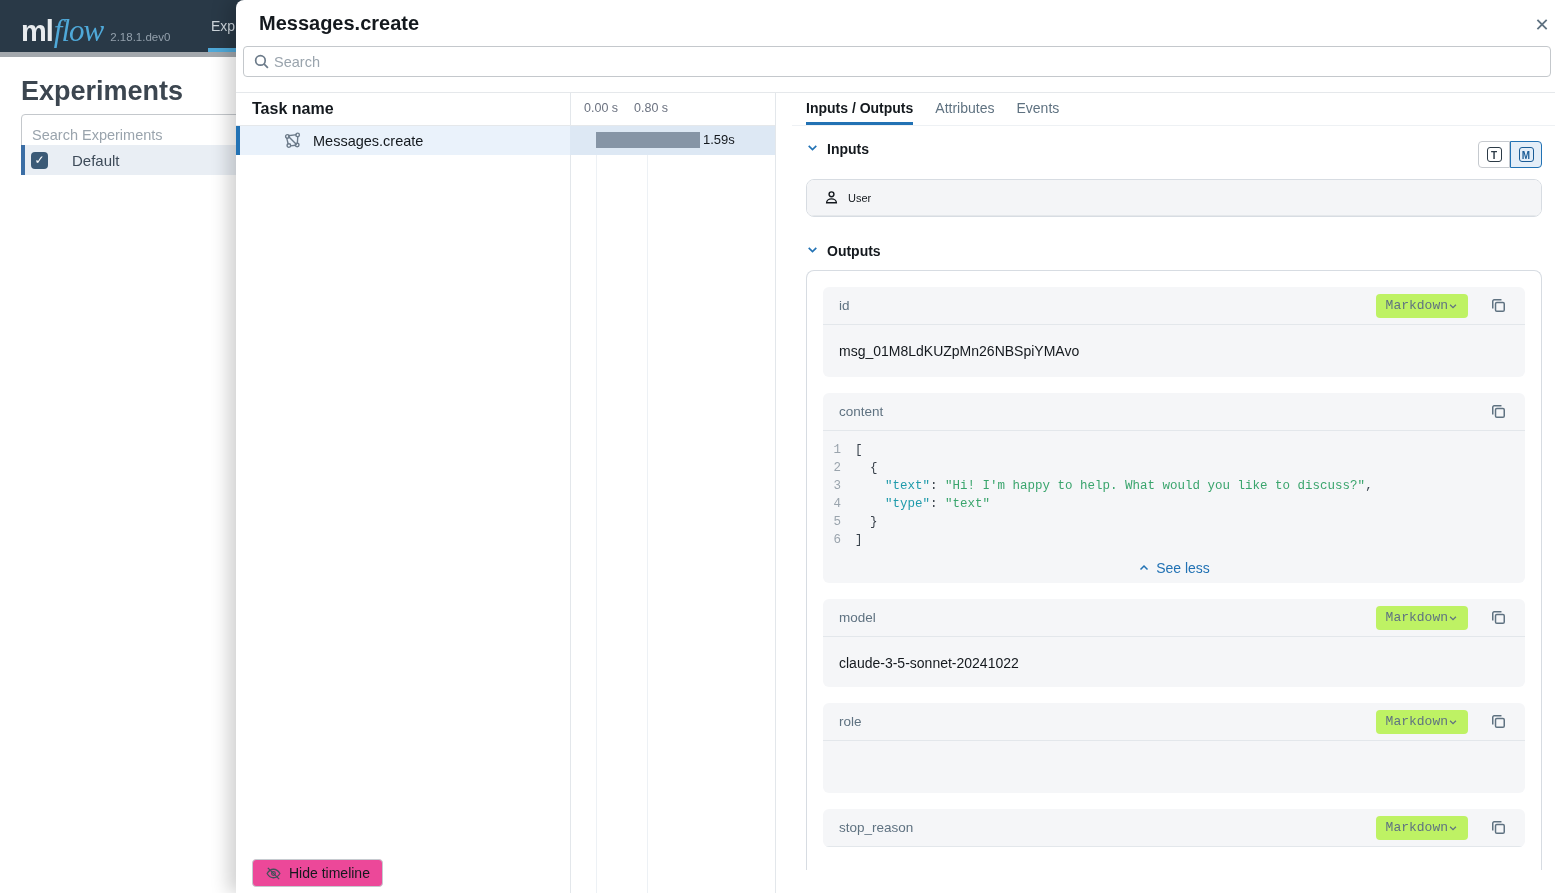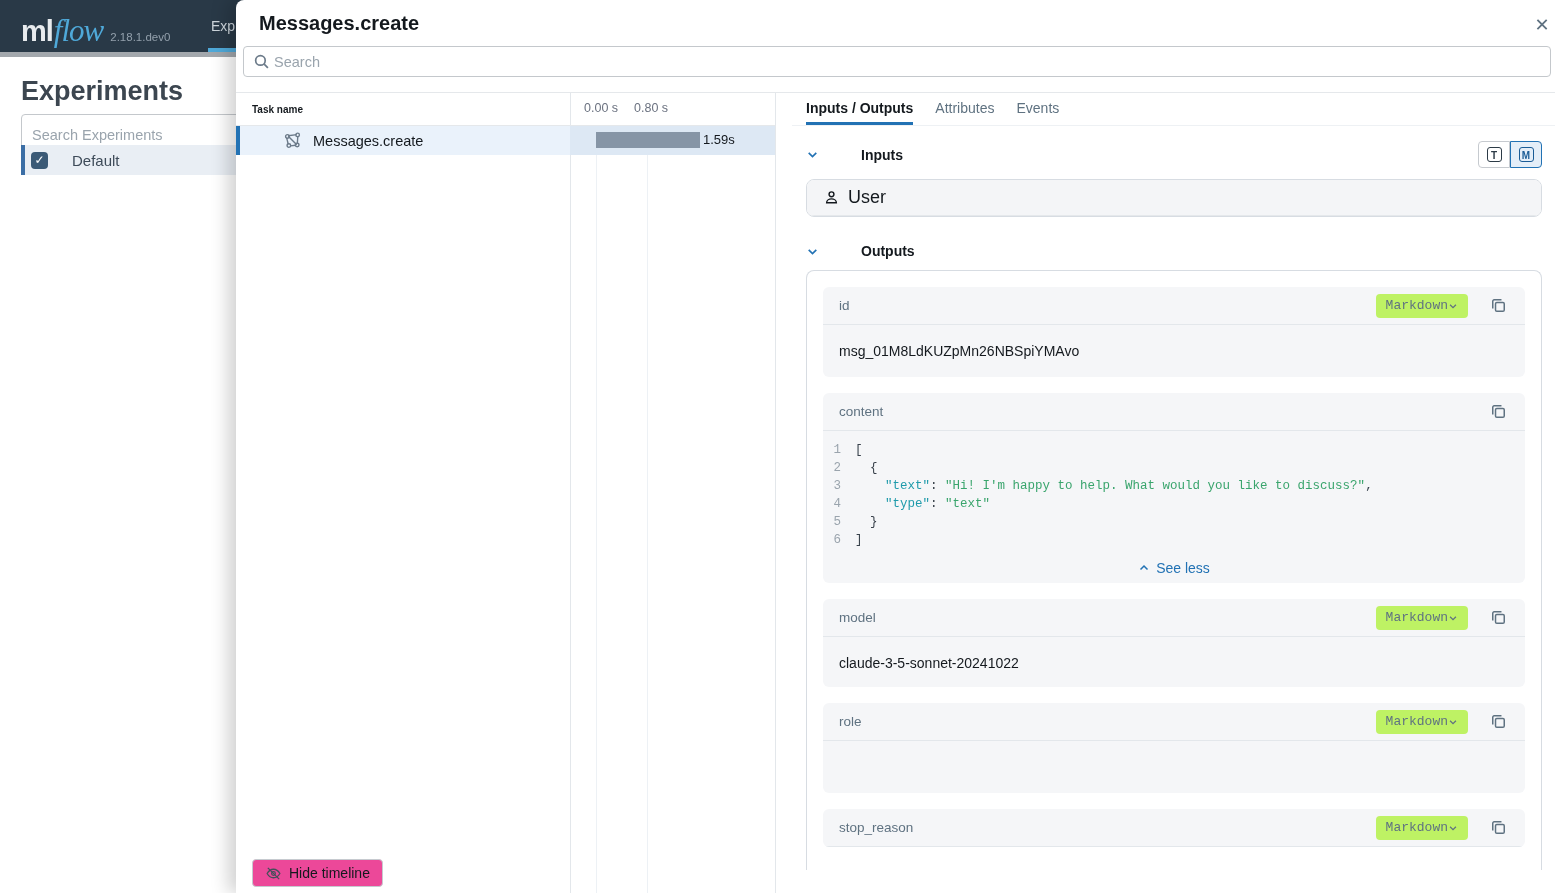--- a/index.html
+++ b/index.html
@@ -46,21 +46,21 @@
   .drawer-searchwrap{flex:0 0 46px;position:relative;padding:0 4px 0 7px;}
   .drawer-search{width:100%;height:31px;border:1px solid #c4c8cc;border-radius:4px;padding:0 10px 0 30px;font-size:14.5px;color:var(--text);font-family:"Liberation Sans",sans-serif;}
   .drawer-search::placeholder{color:#9aa4ad;}
   .search-icon{position:absolute;left:17px;top:7px;color:#6b7a89;}
   .drawer-body{flex:1;display:flex;border-top:1px solid var(--border-light);min-height:0;}
 
   
   .tree-panel{position:relative;width:539px;flex:0 0 539px;}
   .tl-divider{position:absolute;left:334px;top:0;bottom:0;width:1px;background:#e3e7eb;}
   .tree-header{position:relative;height:33px;border-bottom:1px solid var(--border-light);display:flex;align-items:center;}
-  .tree-header-label{margin-left:16px;font-weight:700;font-size:10px;color:#14191e;}
+  .tree-header-label{margin-left:16px;font-weight:700;font-size:16px;color:#14191e;}
   .tick{position:absolute;top:8px;font-size:12.5px;color:#6b7280;}
   .tick-0{left:348px;}
   .tick-1{left:398px;}
   .gridline{position:absolute;top:33px;bottom:0;width:1px;background:#edf1f5;}
   .grid-0{left:360px;}
   .grid-1{left:411px;}
   .tree-row{position:relative;height:29px;display:flex;z-index:1;}
   .tree-row .task-part{width:334px;flex:0 0 334px;background:var(--sel-row);border-left:4px solid var(--accent);display:flex;align-items:center;}
   .tree-row .tl-part{flex:1;background:var(--sel-row-tl);position:relative;}
   .task-icon{margin-left:44px;display:flex;color:#6b7a89;}
@@ -69,36 +69,36 @@
   .tl-duration{position:absolute;left:133px;top:6px;font-size:13px;color:#14191e;}
   .hide-timeline-btn{position:absolute;left:16px;bottom:6px;height:28px;display:flex;align-items:center;gap:7px;background:#ec4899;border:1px solid #c6cacf;border-radius:4px;padding:0 12px;font-size:14px;color:#14191e;cursor:pointer;font-family:"Liberation Sans",sans-serif;}
   .hide-timeline-btn svg{color:#44505a;}
 
   
   .detail-panel{flex:1;border-left:1px solid #e3e7eb;display:flex;flex-direction:column;min-width:0;padding-left:16px;}
   .tabs{flex:0 0 33px;display:flex;align-items:stretch;gap:22px;padding-left:14px;border-bottom:1px solid #eef1f4;}
   .tab{display:flex;align-items:center;font-size:14px;color:var(--muted);cursor:pointer;border-bottom:3px solid transparent;}
   .tab.active{color:#14191e;font-weight:600;border-bottom-color:var(--accent);}
   .detail-scroll{flex:1;overflow:hidden;padding:0 13px 0 14px;}
-  .section-row{display:flex;align-items:center;margin-top:15px;height:27px;gap:34px;}
+  .section-row{display:flex;margin-top:15px;height:27px;}
   .section-row.outputs{margin-top:26px;height:16px;}
   .chev{display:flex;color:var(--accent);cursor:pointer;}
   .section-label{margin-left:8px;font-weight:700;font-size:14px;color:#14191e;}
   .spacer{flex:1;}
   .seg-group{display:flex;}
   .seg{width:32px;height:27px;display:flex;align-items:center;justify-content:center;border:1px solid #c6cacf;background:#fff;cursor:pointer;}
   .seg:first-child{border-radius:4px 0 0 4px;}
   .seg:last-child{border-radius:0 4px 4px 0;border-left:none;}
   .seg.active{background:#e4eef8;border:1px solid var(--accent);}
   .letter-icon{display:inline-block;width:15px;height:15px;border:1.6px solid #2d3b47;border-radius:3px;font-size:10px;font-weight:700;line-height:15px;text-align:center;color:#2d3b47;}
   .seg.active .letter-icon{border-color:#1a5c96;color:#1a5c96;}
 
   .user-card{margin-top:11px;border:1px solid var(--border);border-radius:8px;overflow:hidden;}
   .user-card-header{height:36px;background:#f4f5f7;border-bottom:1px solid var(--border-light);display:flex;align-items:center;padding-left:17px;gap:9px;color:#14191e;}
-  .user-card-header .hdr-label{font-size:18px;font-weight:500;}
+  .user-card-header .hdr-label{font-size:11px;font-weight:500;}
   .user-card-body{background:#fff;padding:17px;font-size:14px;color:#14191e;}
 
   .outer-card{margin-top:11px;border:1px solid var(--border);border-radius:8px 8px 0 0;border-bottom:none;padding:16px;height:600px;overflow:hidden;background:#fff;}
   .field-card{background:#f5f6f8;border-radius:6px;margin-bottom:16px;overflow:hidden;}
   .field-header{height:38px;display:flex;align-items:center;padding:0 12px 0 16px;border-bottom:1px solid #e3e7eb;}
   .field-name{color:var(--muted);font-size:13.5px;}
   .md-pill{margin-left:auto;height:24px;display:flex;align-items:center;background:#bef264;border:none;border-radius:4px;padding:0 10px;color:var(--muted);font-size:13px;cursor:pointer;font-family:Liberation Mono, monospace;}
   .copy-btn{margin-left:16px;background:none;border:none;color:#5f7281;cursor:pointer;display:flex;padding:0 6px;}
   .copy-btn.no-pill{margin-left:auto;}
   .field-body{padding:18px 16px;font-size:14px;color:#14191e;}

